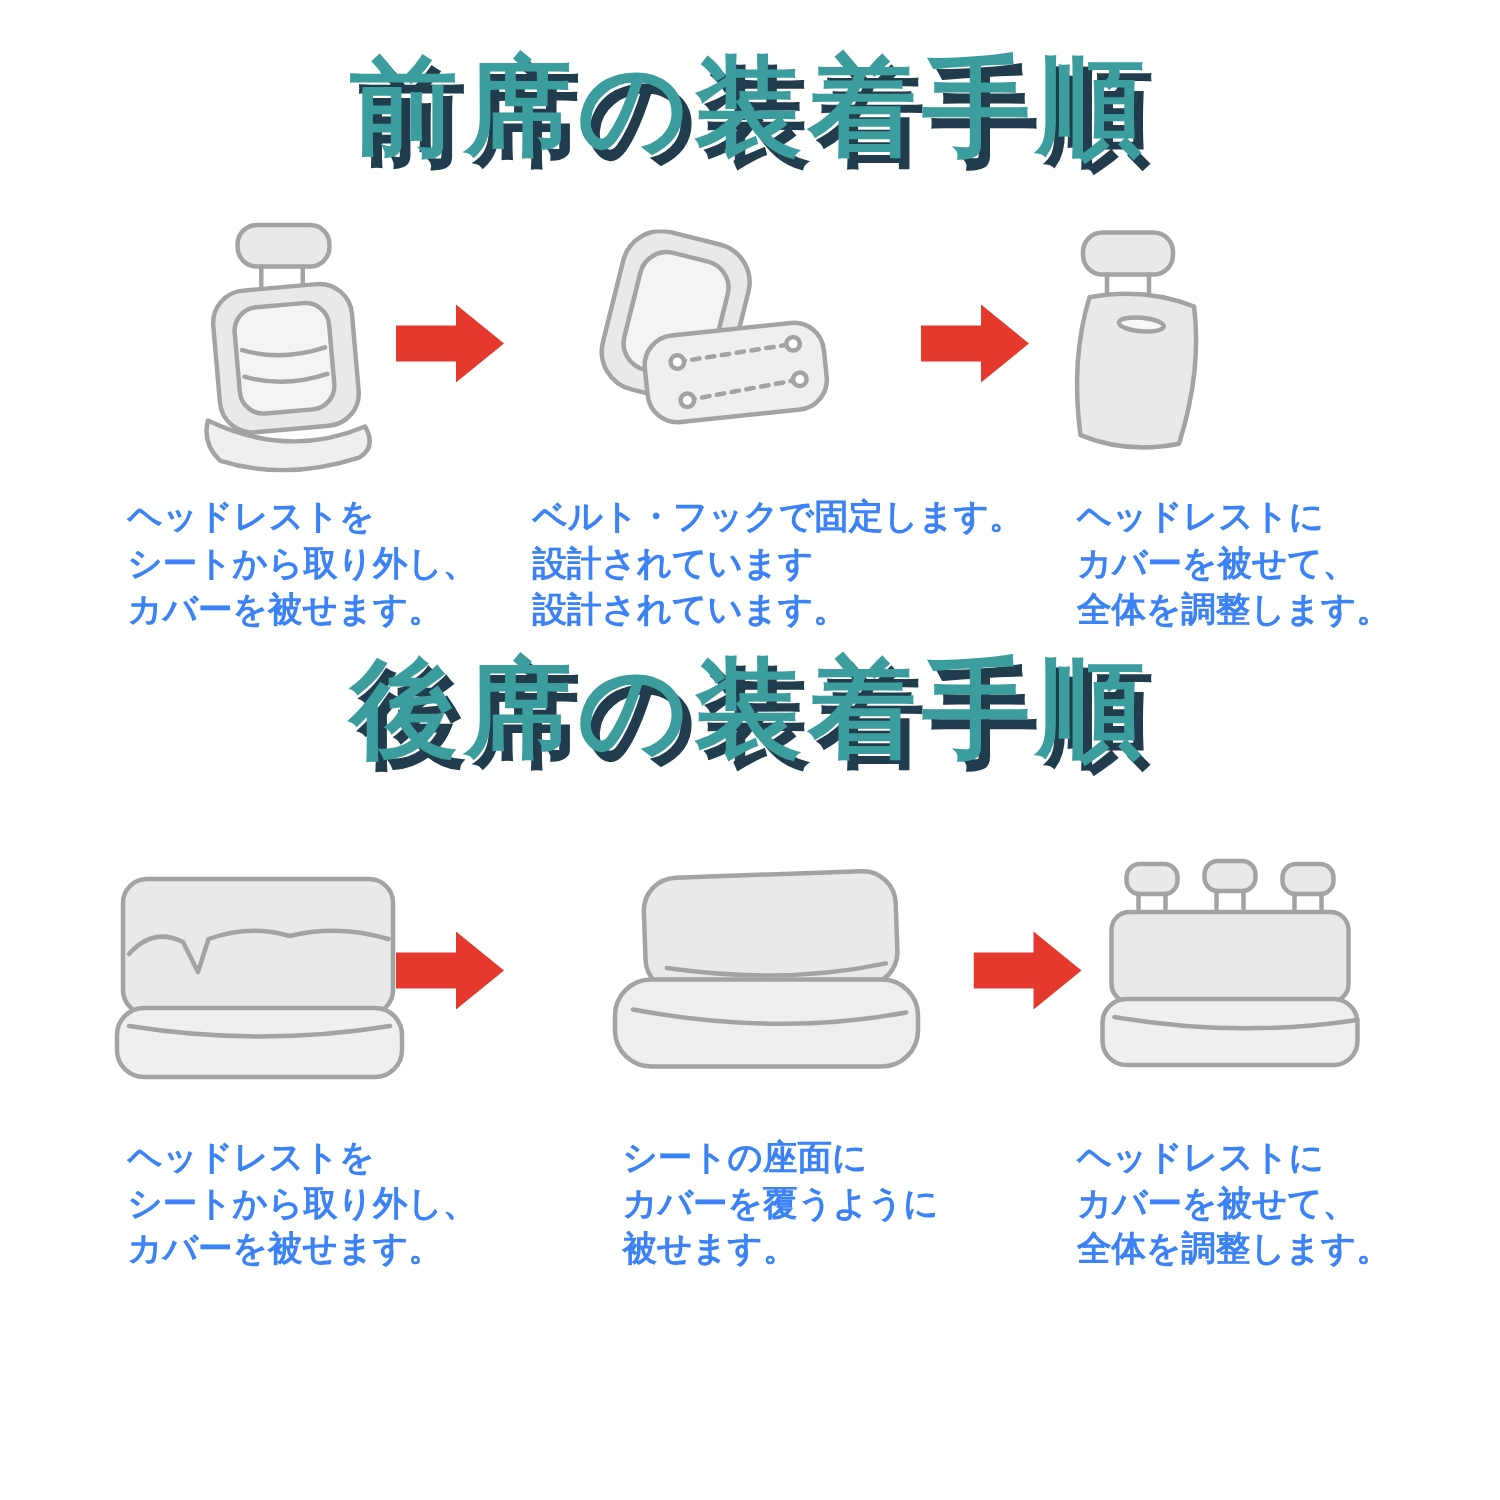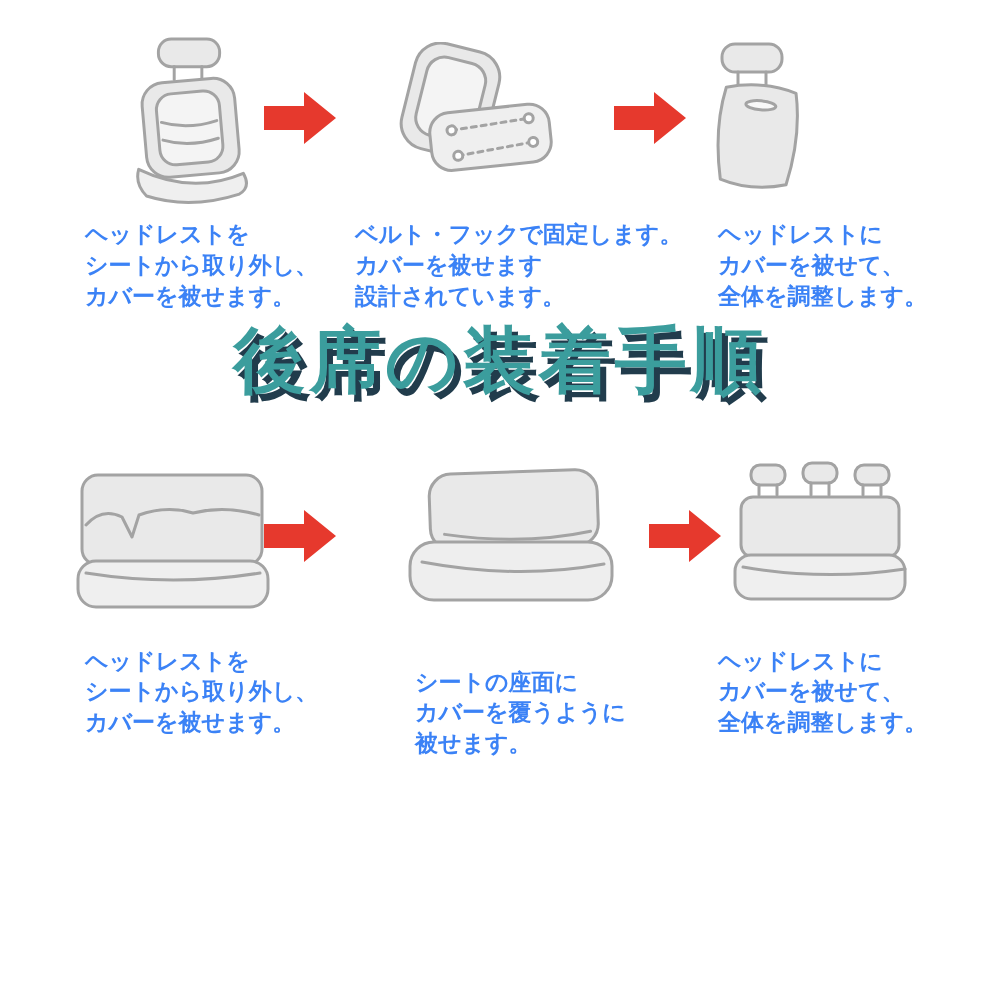--- a/index.html
+++ b/index.html
@@ -49,32 +49,33 @@
   .caption{
     color:#3b82f6;
     font-weight:bold;
     font-size:23px;
     line-height:1.34;
     white-space:nowrap;
   }
   .cap-1{grid-column:1;padding-left:85px;}
   .cap-2{grid-column:3;padding-left:15px;}
   .cap-3{grid-column:5;padding-left:28px;}
-  .section-rear .cap-2{padding-left:75px;margin-top:21px;}
+  .section-rear .cap-2{padding-left:75px;}
 
   .seat-art{stroke:#a3a3a3;stroke-width:3;stroke-linejoin:round;stroke-linecap:round;fill:#e9e9e9;}
   .seat-inner{fill:#f4f4f4;}
   .seat-line{fill:none;}
 </style>
 </head>
 <body>
 
 <div class="page">
 
   <section class="section-front">
+    <h1 class="title">前席の装着手順</h1>
 
     <div class="steps-grid">
 
       <div class="illus shift-r60">
         <svg width="158" height="172" viewBox="0 0 160 172">
           <g class="seat-art">
             <rect x="48" y="6" width="62" height="28" rx="13"></rect>
             <line class="seat-line" x1="64" y1="34" x2="64" y2="47"></line>
             <line class="seat-line" x1="92" y1="34" x2="92" y2="47"></line>
             <g transform="rotate(-5 80 100)">
@@ -135,21 +136,21 @@
     </div>
 
     <div class="captions-grid">
       <div class="caption cap-1">
         <div>ヘッドレストを</div>
         <div>シートから取り外し、</div>
         <div>カバーを被せます。</div>
       </div>
       <div class="caption cap-2">
         <div>ベルト・フックで固定します。</div>
-        <div>カバーを被せます</div>
+        <div>設計されています</div>
         <div>設計されています。</div>
       </div>
       <div class="caption cap-3">
         <div>ヘッドレストに</div>
         <div>カバーを被せて、</div>
         <div>全体を調整します。</div>
       </div>
     </div>
   </section>
 

